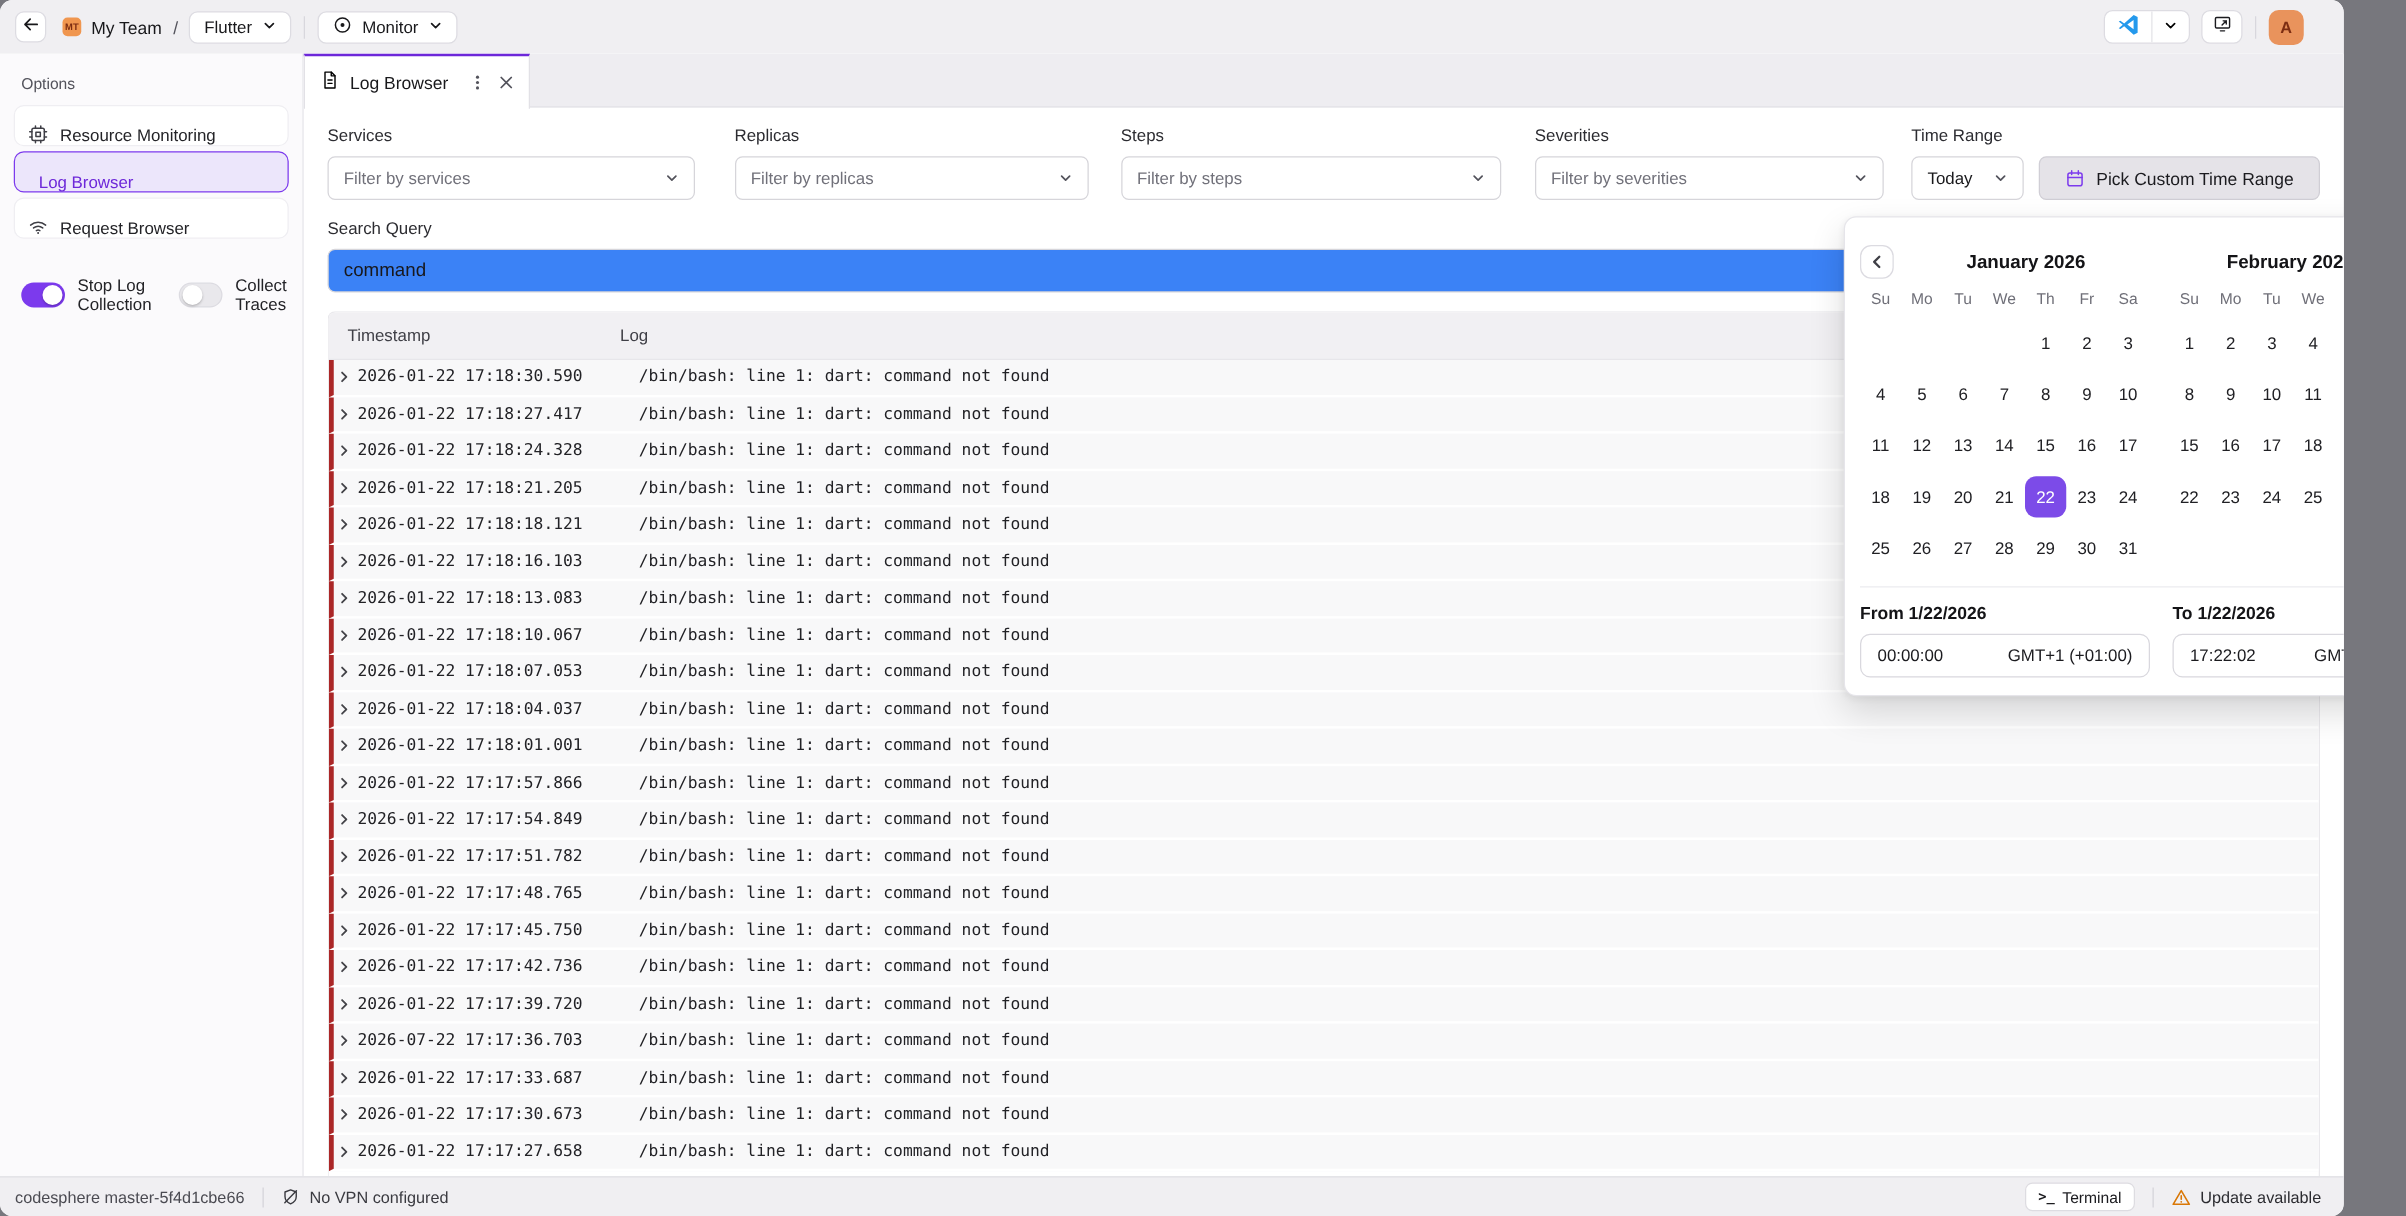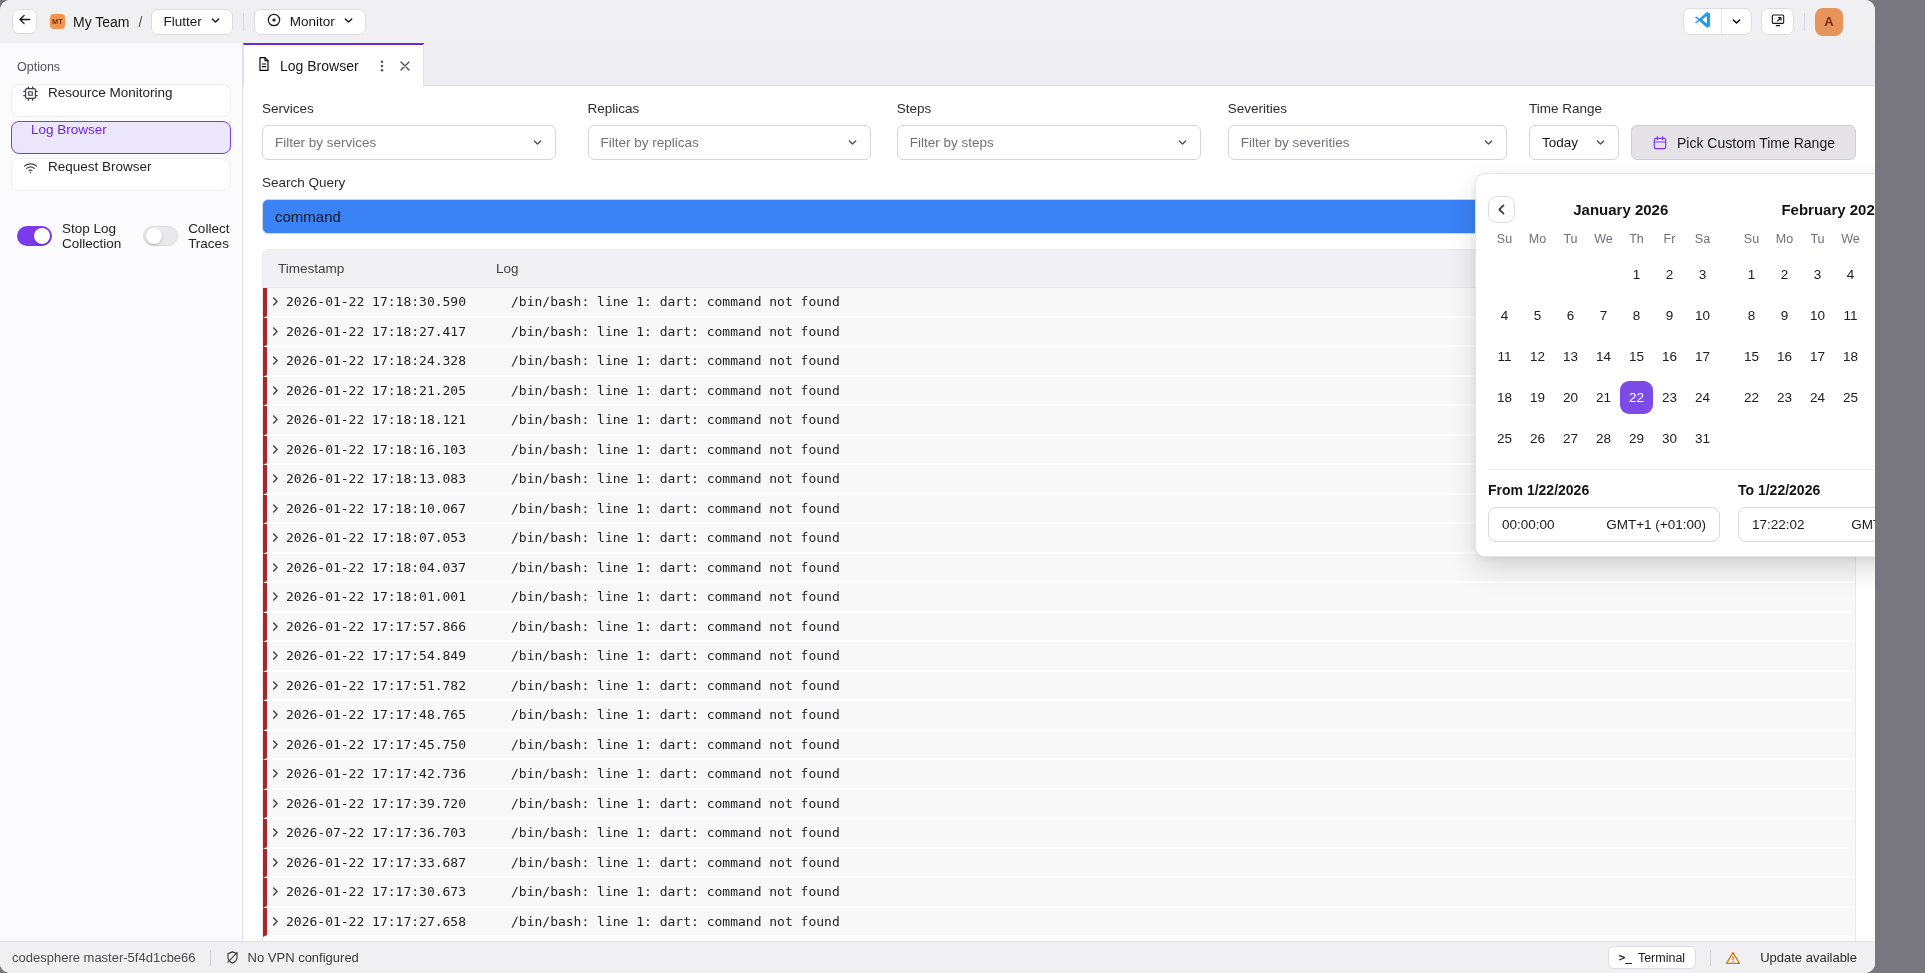--- a/index.html
+++ b/index.html
@@ -22,21 +22,21 @@
   .tb-right{margin-left:auto;display:flex;align-items:center}
   .splitbtn{display:flex;align-items:stretch;background:#fff;border:1px solid #dddce2;border-radius:7px;overflow:hidden;height:27px}
   .splitbtn .seg{display:flex;align-items:center;justify-content:center;padding:0 9px;cursor:pointer}
   .splitbtn .seg:first-child{border-right:1px solid #e4e3e8}
   .newwin{width:33px;height:27px;margin-left:9px}
   .avatar{width:28px;height:28px;border-radius:8px;background:var(--avatar);color:#7c2d12;font-size:13px;font-weight:600;display:flex;align-items:center;justify-content:center;cursor:pointer}
   
   .middle{flex:1 1 auto;display:flex;min-height:0}
   .sidebar{width:243px;flex:0 0 auto;background:#fbfafc;border-right:1px solid var(--border);padding:12px 11px}
   .sb-title{font-size:12.5px;color:#52525b;margin:5px 0 10px 6px}
-  .sb-item{height:33px;display:flex;align-items:flex-start;gap:9px;background:#fff;border:1px solid #efeef2;border-radius:8px;padding:0 10px;margin-bottom:4px;font-size:13.5px;color:#232327;cursor:pointer}
+  .sb-item{height:33px;display:flex;align-items:flex-end;gap:9px;background:#fff;border:1px solid #efeef2;border-radius:8px;padding:0 10px;margin-bottom:4px;font-size:13.5px;color:#232327;cursor:pointer}
   .sb-item .ic{display:flex;color:#3f3f46}
   .sb-item.active{border-color:var(--accent);background:var(--accent-bg);color:var(--accent-dark);font-weight:500}
   .sb-item.active .ic{color:var(--accent)}
   .sb-toggles{margin-top:30px;display:flex;flex-direction:row;gap:11px}
   .tg-row{display:flex;align-items:center;gap:10px;padding-left:6px;font-size:13.5px;color:#232327}
   .toggle{width:35px;height:20px;border-radius:10px;position:relative;cursor:pointer;flex:0 0 auto}
   .toggle.on{background:var(--accent)}
   .toggle.off{background:#e9e8ec;border:1px solid #dcdbe1}
   .toggle .knob{position:absolute;top:2px;width:16px;height:16px;border-radius:50%;background:#fff;box-shadow:0 1px 2px rgba(0,0,0,.25)}
   .toggle.on .knob{right:2px}
@@ -93,21 +93,21 @@
   .ftcol{width:233px}
   .ftcol.right{width:228px;margin-left:18px}
   .ft-label{font-size:14px;font-weight:600;color:#141417;margin-bottom:9px}
   .timefield{height:35px;border:1px solid #d9d8de;border-radius:8px;display:flex;align-items:center;justify-content:space-between;padding:0 13px;font-size:13.5px;color:#1b1b1f;cursor:text}
   
   .statusbar{height:32px;flex:0 0 auto;background:#f0eff2;border-top:1px solid #e0dfe4;display:flex;align-items:center;padding:0 18px 0 12px;font-size:13px;color:#4b4b52}
   .sb-sep{width:1px;height:16px;background:#d4d3d9;margin:0 14px}
   .vpn{display:flex;gap:8px;color:#3a3a40}
   .termbtn{height:23px;background:#fff;border:1px solid #dddce1;border-radius:6px;display:flex;align-items:center;gap:6px;padding:0 10px;font-size:12.5px;color:#1b1b1f;cursor:pointer;margin-left:auto}
   .termbtn .tglyph{font-family:"DejaVu Sans Mono",monospace;font-size:11px;font-weight:700}
-  .update{display:flex;align-items:center;gap:19px;color:#2b2b30}
+  .update{display:flex;align-items:center;gap:7px;color:#2b2b30}
 </style>
 </head>
 <body>
 
 <div class="window">
 
   <div class="topbar">
     <div class="iconbtn backbtn">
         <span class="ic"><svg width="15" height="15" viewBox="0 0 20 20" fill="none" stroke="currentColor" stroke-linecap="round" stroke-linejoin="round" stroke-width="1.8" style="color:#18181b">
             <path d="M17 10H4M9.5 4.5 4 10l5.5 5.5"></path>

